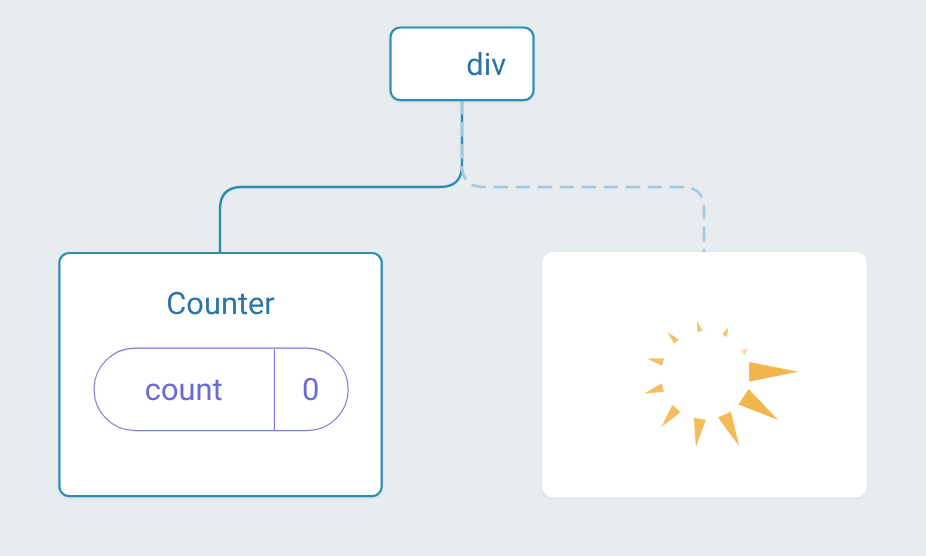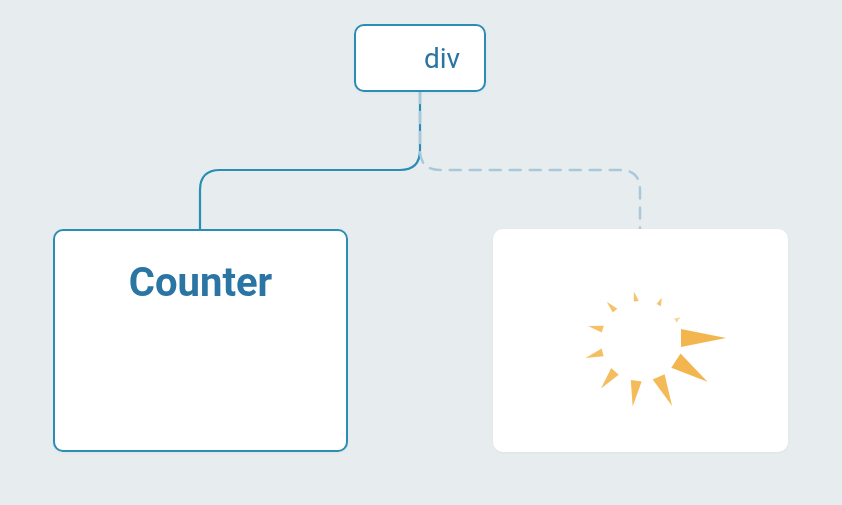--- a/index.html
+++ b/index.html
@@ -40,22 +40,22 @@
     width: 295px;
     height: 223px;
     border: 2px solid #2a8db5;
     padding: 28px 32px 0 32px;
     display: flex;
     flex-direction: column;
     align-items: center;
   }
   .counter-title {
     color: #2a75a3;
-    font-size: 40px;
-    font-weight: 700;
+    font-size: 28px;
+    font-weight: 400;
     margin-bottom: 24px;
   }
   .pill {
     border: 1.75px solid #7a7ad8;
     border-radius: 999px;
     height: 76px;
     width: 232px;
     display: flex;
     align-items: stretch;
     overflow: hidden;
@@ -107,20 +107,24 @@
 
   <path d="M 420 92 L 420 150 Q 420 170 440 170 L 620 170 Q 640 170 640 190 L 640 229" fill="none" stroke="#a9c8da" stroke-width="2.5" stroke-dasharray="11 9" stroke-linecap="round"></path>
 </svg>
 
 <div class="node root">
   <span>div</span>
 </div>
 
 <div class="node counter-node">
   <div class="counter-title">Counter</div>
+  <div class="pill">
+    <div class="pill-left">count</div>
+    <div class="pill-right">0</div>
+  </div>
 </div>
 
 <div class="node loading-node">
   <svg class="spinner" viewBox="0 0 200 200">
     <g fill="#f2b040" transform="translate(100 100)">
       <polygon transform="rotate(0)" points="40,-12 85,-3 40,6" opacity="0.92"></polygon>
       <polygon transform="rotate(33)" points="40,-11 78,-2 40,6" opacity="0.92"></polygon>
       <polygon transform="rotate(66)" points="40,-8 72,-2 40,5" opacity="0.88"></polygon>
       <polygon transform="rotate(99)" points="40,-7 66,-2 40,4" opacity="0.86"></polygon>
       <polygon transform="rotate(132)" points="40,-6 62,-2 40,4" opacity="0.84"></polygon>

